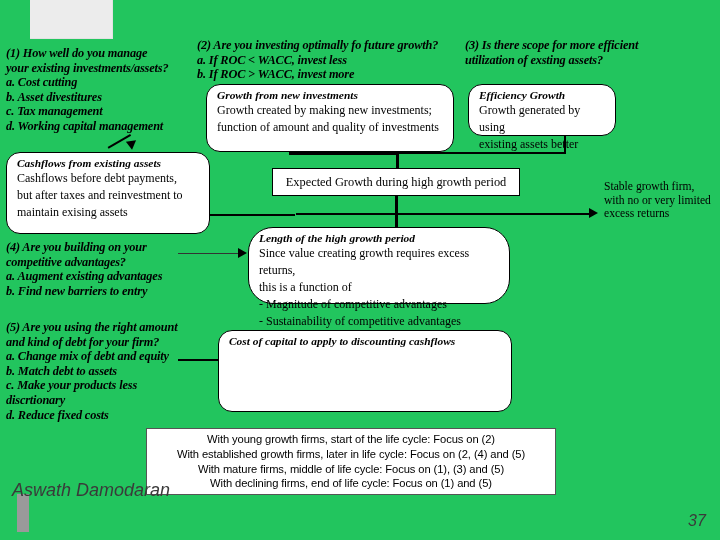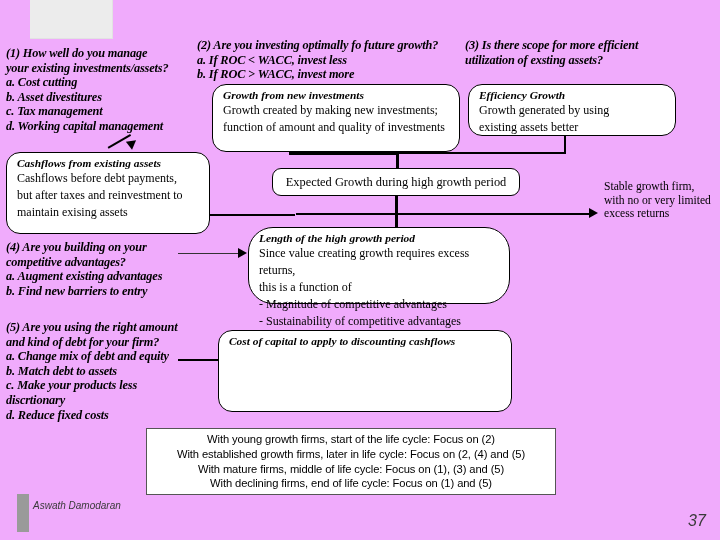--- a/index.html
+++ b/index.html
@@ -4,21 +4,21 @@
 <style>
   html, body {
     margin: 0;
     padding: 0;
     background: #ffffff;
   }
   #slide {
     position: relative;
     width: 720px;
     height: 540px;
-    background: #f0abfc;
+    background: #22c55e;
     overflow: hidden;
     font-family: "Liberation Serif", "DejaVu Serif", serif;
     color: #000000;
   }
   .abs { position: absolute; }
 
   
   .top-gray-box {
     left: 30px; top: 0px; width: 82px; height: 38px;
     background: #ececec;
@@ -60,34 +60,34 @@
     line-height: 13.4px;
     white-space: pre-line;
   }
   .balloon .bdy {
     font-size: 12px;
     line-height: 17px;
     white-space: pre-line;
   }
 
   .b-cashflows { left: 6px;   top: 152px; width: 204px; height: 82px; }
-  .b-newinv    { left: 212px; top: 84px;  width: 248px; height: 68px; }
-  .b-efficiency{ left: 468px; top: 84px;  width: 208px; height: 52px; }
+  .b-newinv    { left: 206px; top: 84px;  width: 248px; height: 68px; }
+  .b-efficiency{ left: 468px; top: 84px;  width: 148px; height: 52px; }
   .b-length    { left: 248px; top: 227px; width: 262px; height: 77px; border-radius: 25px; }
   .b-coc       { left: 218px; top: 330px; width: 294px; height: 82px; }
 
   
   .rect {
     border: 1.6px solid #000;
     background: #fff;
     box-sizing: border-box;
   }
   .b-expected {
     left: 272px; top: 168px; width: 248px; height: 28px;
-    display: flex; align-items: center; justify-content: center; border-radius: 9px;
+    display: flex; align-items: center; justify-content: center;
   }
   .b-expected .txt { font-size: 12.4px; line-height: 14px; }
 
   .b-summary {
     left: 146px; top: 428px; width: 410px; height: 67px;
     border: 1.2px solid #555;
     display: flex; align-items: center; justify-content: center;
   }
   .b-summary .txt {
     font-family: "Liberation Sans", "DejaVu Sans", sans-serif;
@@ -121,26 +121,25 @@
   .arrow-ne {
     width: 0; height: 0;
     border-top: 5px solid transparent;
     border-bottom: 5px solid transparent;
     border-left: 9px solid #000;
     transform: rotate(-38deg);
   }
 
   
   .footer-name {
-    left: 12px; top: 500px;
+    left: 12px; top: 480px;
     font-family: "Liberation Sans", "DejaVu Sans", sans-serif;
     font-style: italic;
-    font-size: 10px;
+    font-size: 18px;
     color: #3a3a3a;
-    margin-left: 21px;
   }
   .footer-page {
     left: 688px; top: 512px;
     font-family: "Liberation Sans", "DejaVu Sans", sans-serif;
     font-style: italic;
     font-size: 16px;
     color: #3a3a3a;
   }
 </style>
 </head>

